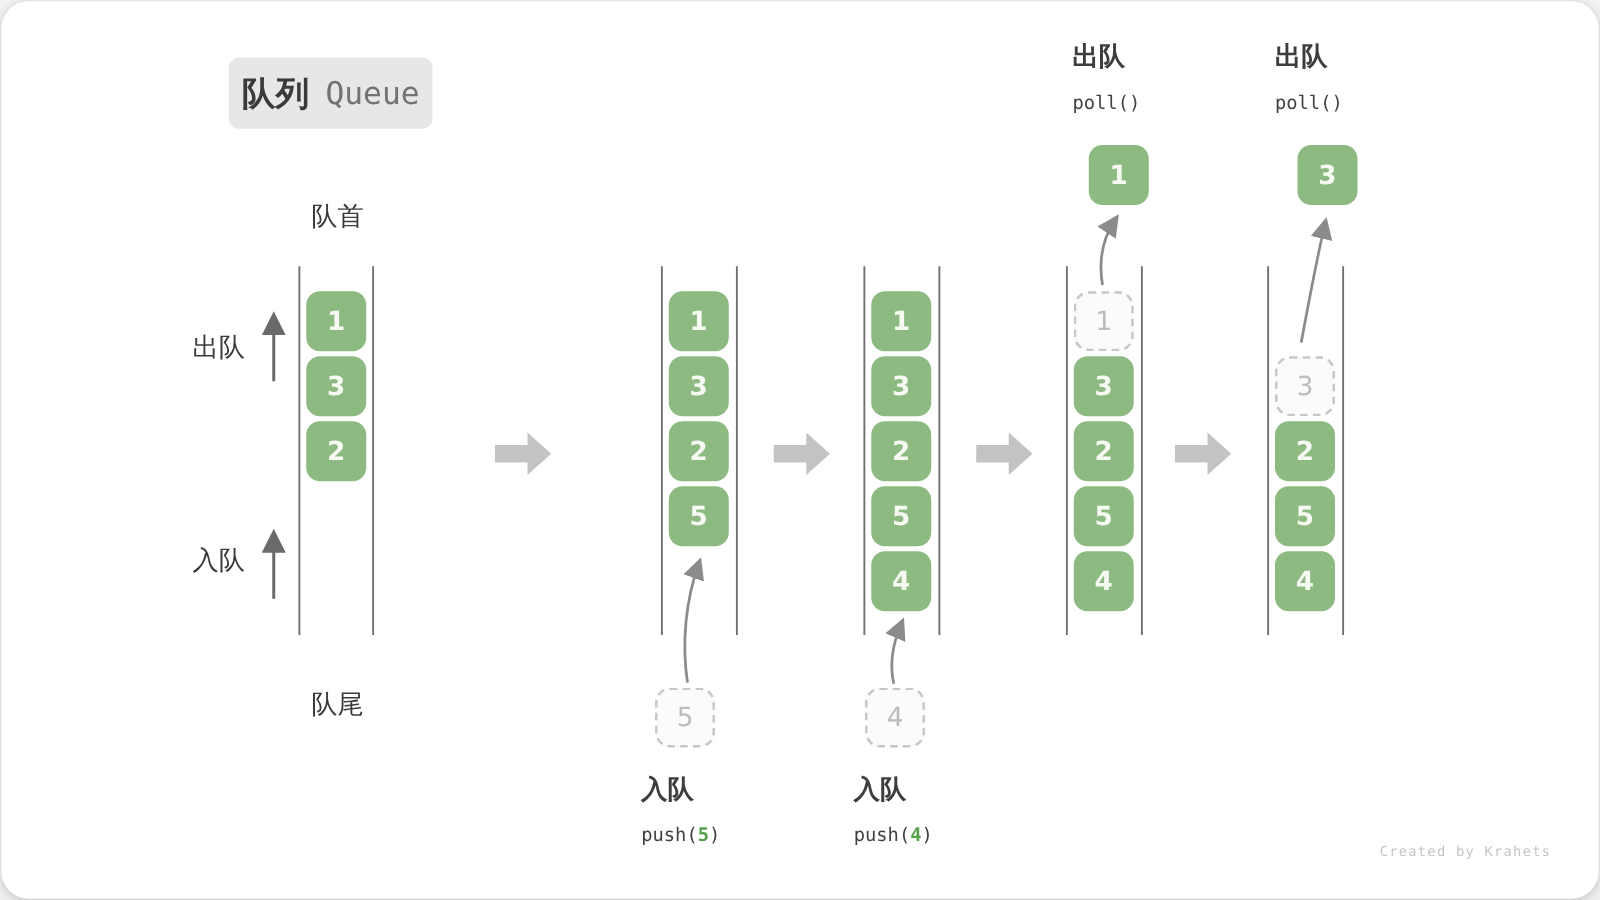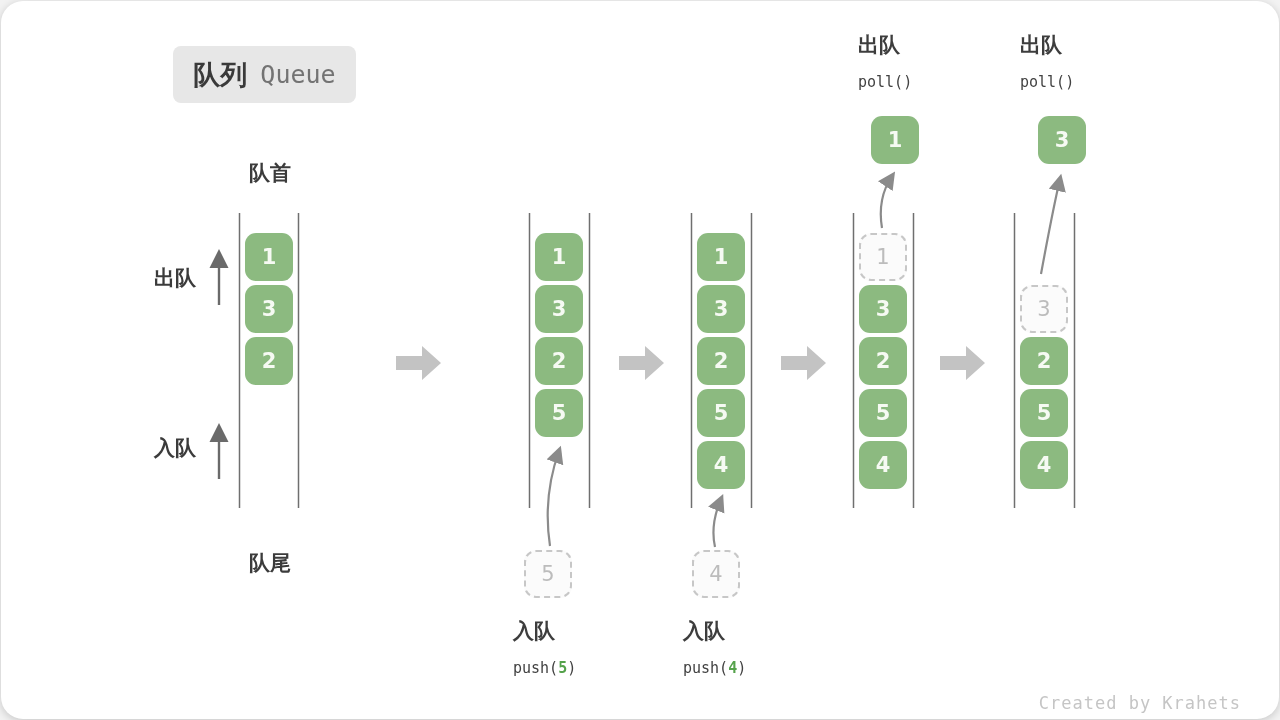--- a/index.html
+++ b/index.html
@@ -8,49 +8,49 @@
     background:#ffffff;border-radius:22px;
     box-shadow:0 2px 8px rgba(0,0,0,0.18);
     overflow:hidden;
     font-family:"DejaVu Sans","Liberation Sans",sans-serif;
   }
   .abs{position:absolute;}
   #svg-layer{position:absolute;left:0;top:0;width:1280px;height:720px;z-index:1;}
 
   
   #title-badge{
-    left:172px;top:45px;width:183px;height:57px;
+    left:182px;top:45px;width:163px;height:57px;
     background:#e7e7e7;border-radius:8px;
     display:flex;align-items:center;justify-content:center;gap:13px;z-index:2;
   }
   #title-badge .zh{font-size:27px;font-weight:700;color:#3a3a3a;}
   #title-badge .en{font-family:"DejaVu Sans Mono","Liberation Mono",monospace;font-size:25px;color:#737373;}
 
-  .cjk-label{font-size:21px;font-weight:700;color:#3b3b3b;z-index:2;}
+  .cjk-label{font-size:21px;font-weight:400;color:#3b3b3b;z-index:2;}
   .center60{width:60px;text-align:center;}
 
   
   .qbox{
     position:absolute;width:48px;height:48px;border-radius:11px;
     display:flex;align-items:center;justify-content:center;
     font-size:21px;font-weight:700;z-index:2;box-sizing:border-box;
   }
   .solid{background:#8cba80;color:#f6faf3;}
   .ghost{background:#fbfbfb;border:2px dashed #c7c7c7;color:#bcbcbc;font-weight:400;border-radius:12px;}
 
   
   .op-block{z-index:2;line-height:37px;white-space:nowrap;}
   .op-block .action{font-size:21px;font-weight:600;color:#3d3d3d;}
   .op-block .code{font-family:"DejaVu Sans Mono","Liberation Mono",monospace;font-size:15px;color:#424242;font-weight:400;}
   .op-block .code .arg{color:#55a24b;font-weight:700;}
 
   #watermark{
     right:38px;top:674px;z-index:2;
     font-family:"DejaVu Sans Mono","Liberation Mono",monospace;
-    font-size:17px;color:#c5c5c5;letter-spacing:1px;margin-top:18px;
+    font-size:11px;color:#c5c5c5;letter-spacing:1px;
   }
 </style>
 </head>
 <body>
 
 <div id="card">
 
   <svg id="svg-layer" viewBox="0 0 1280 720">
     <defs>
       <marker id="head-dark" markerWidth="9" markerHeight="9" refX="5.5" refY="4" orient="auto">

